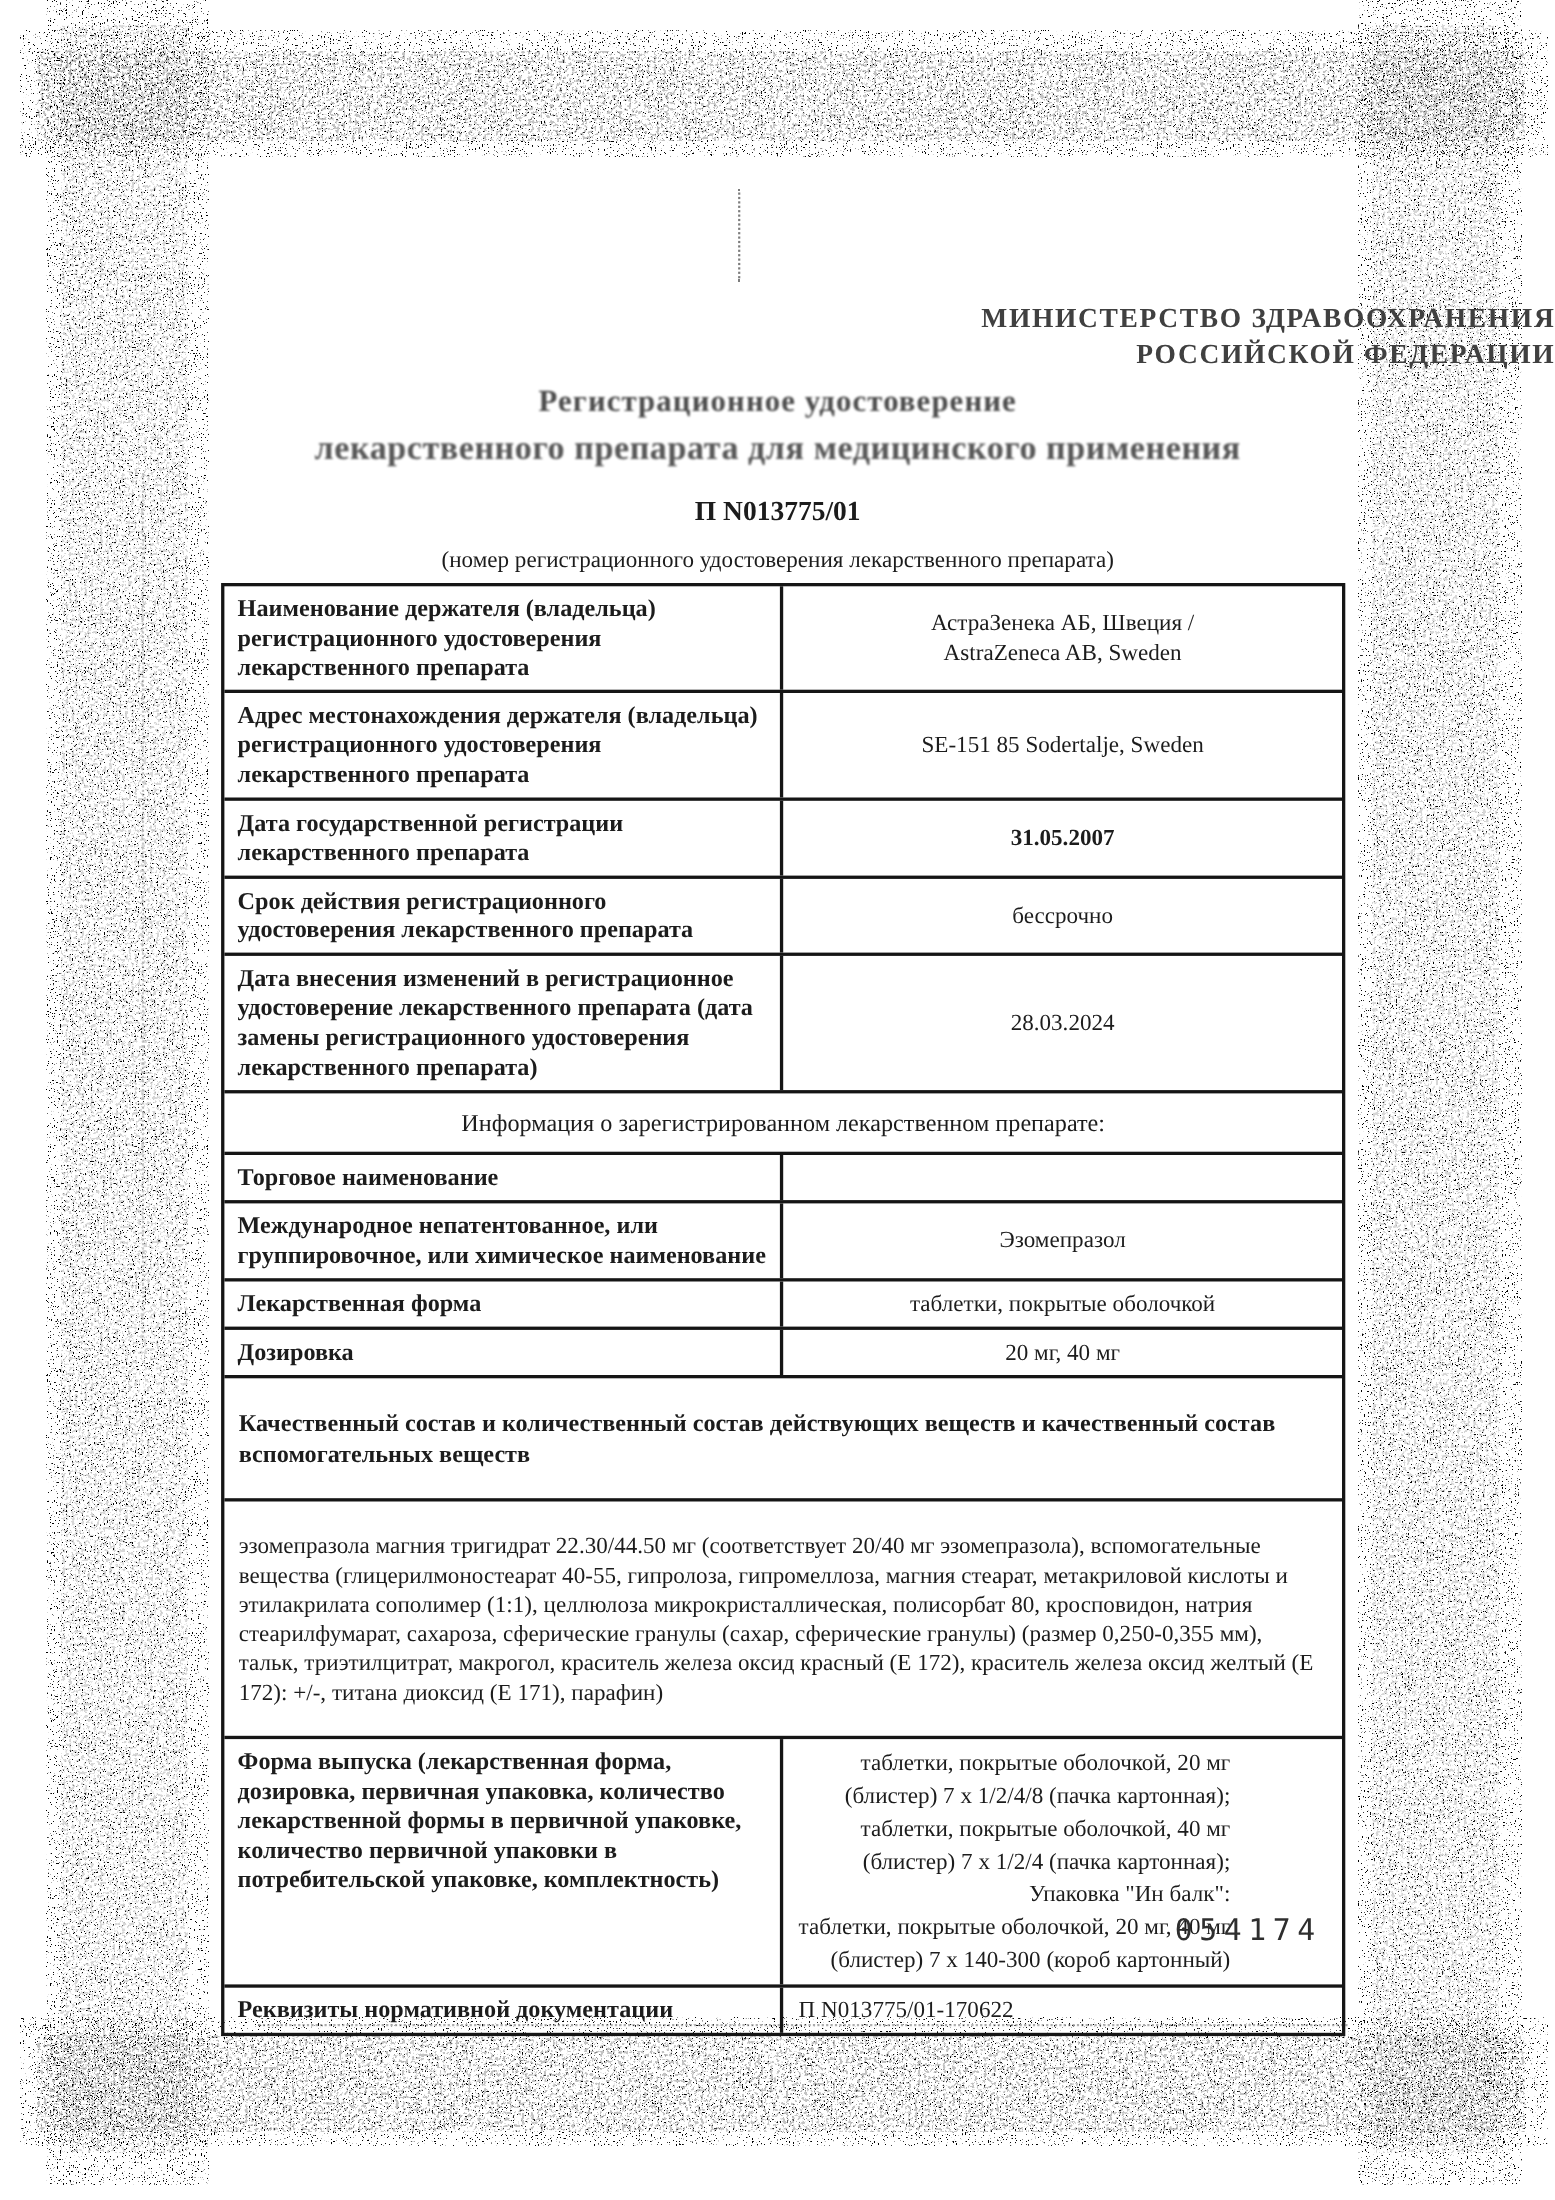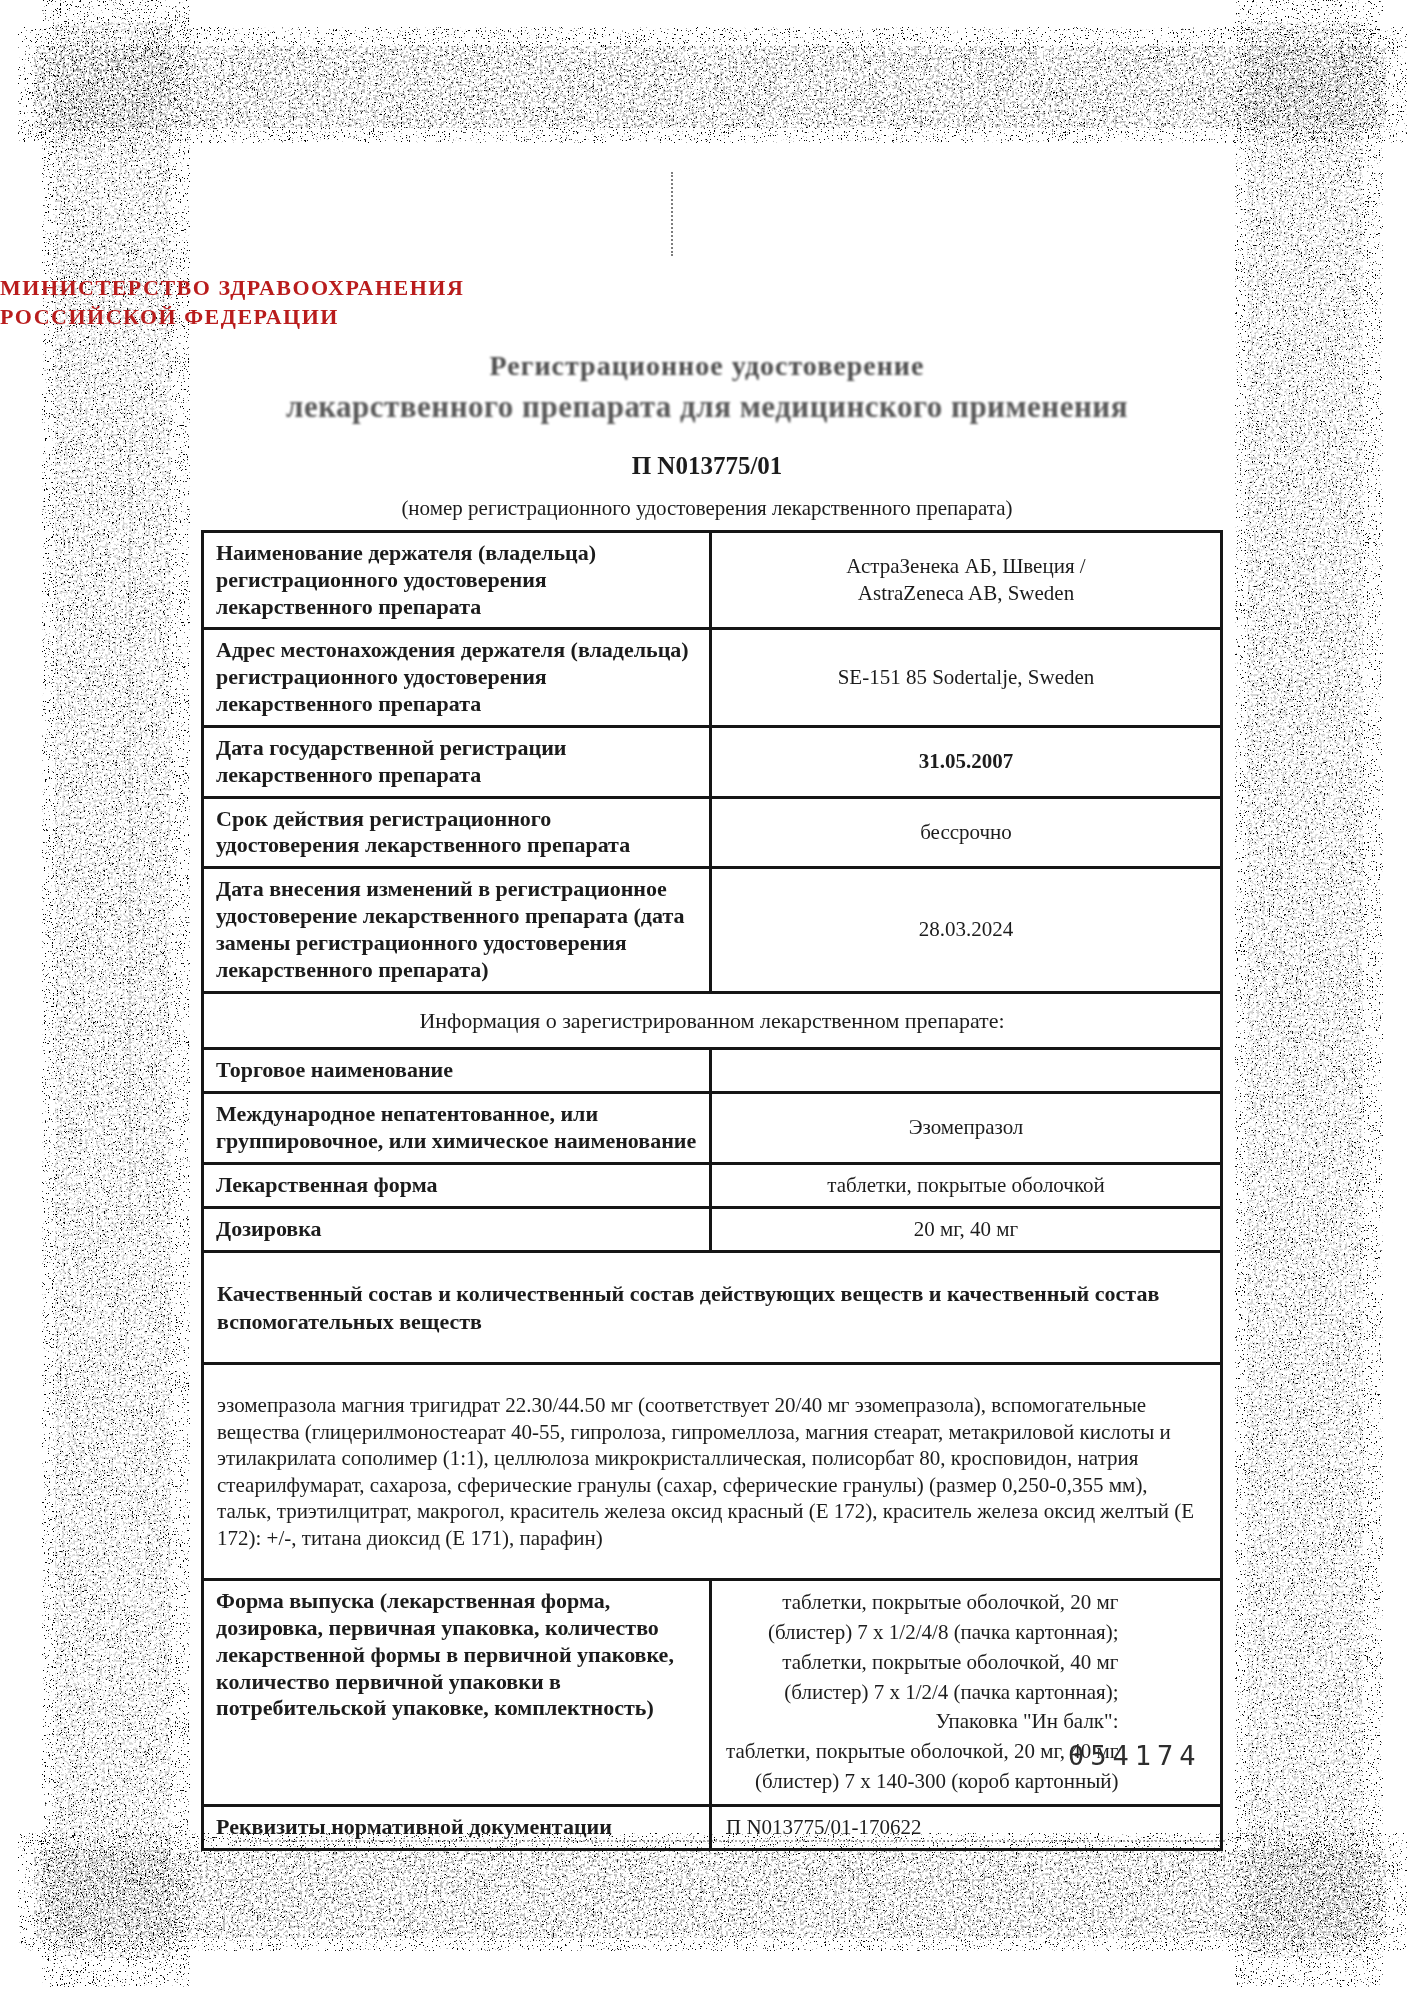--- a/index.html
+++ b/index.html
@@ -43,26 +43,26 @@
     left: 235px; top: 1840px;
     width: 990px; height: 0;
     border-top: 2px dotted #777;
     opacity: .6;
   }
   
   .ministry {
     position: absolute;
     top: 274px; left: 0;
     width: 100%;
-    text-align: left;
-    font-weight: bold;
-    font-size: 22px;
+    text-align: right;
+    font-weight: bold;
+    font-size: 25px;
     line-height: 1.3;
     letter-spacing: 1.5px;
-    color: #b91c1c;
+    color: #404040;
     filter: blur(0.6px);
   }
   .doc-title {
     position: absolute;
     top: 350px; left: 0;
     width: 100%;
     text-align: center;
     font-weight: bold;
   }
   .doc-title .t1 {

